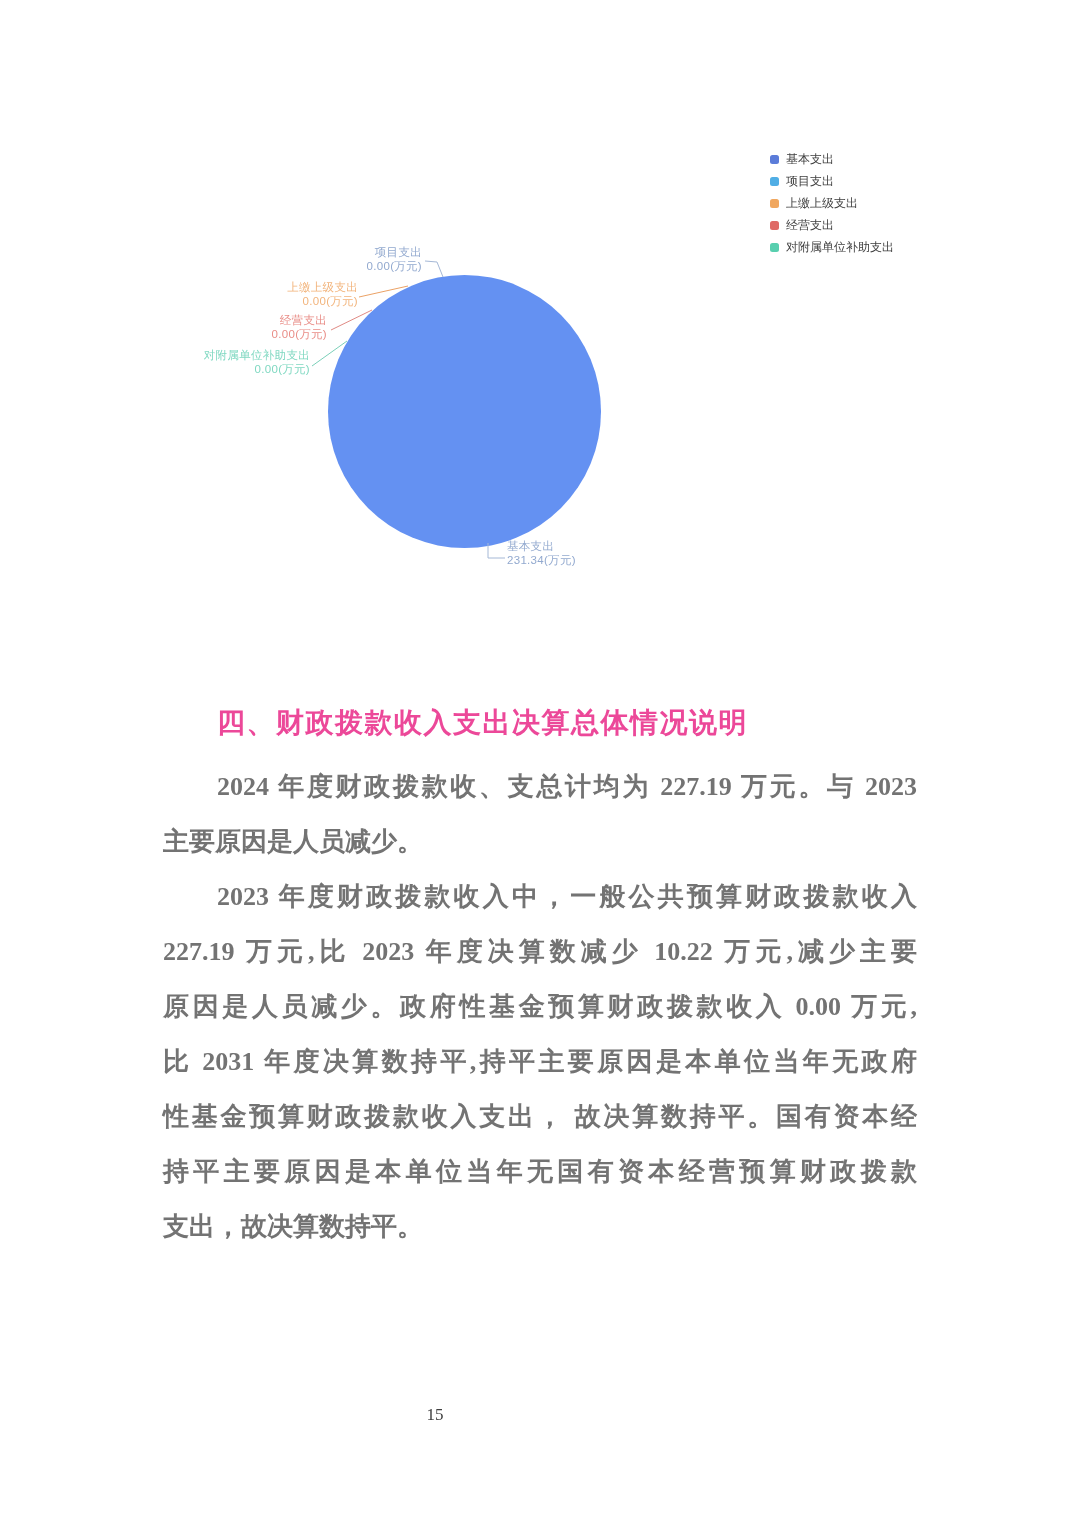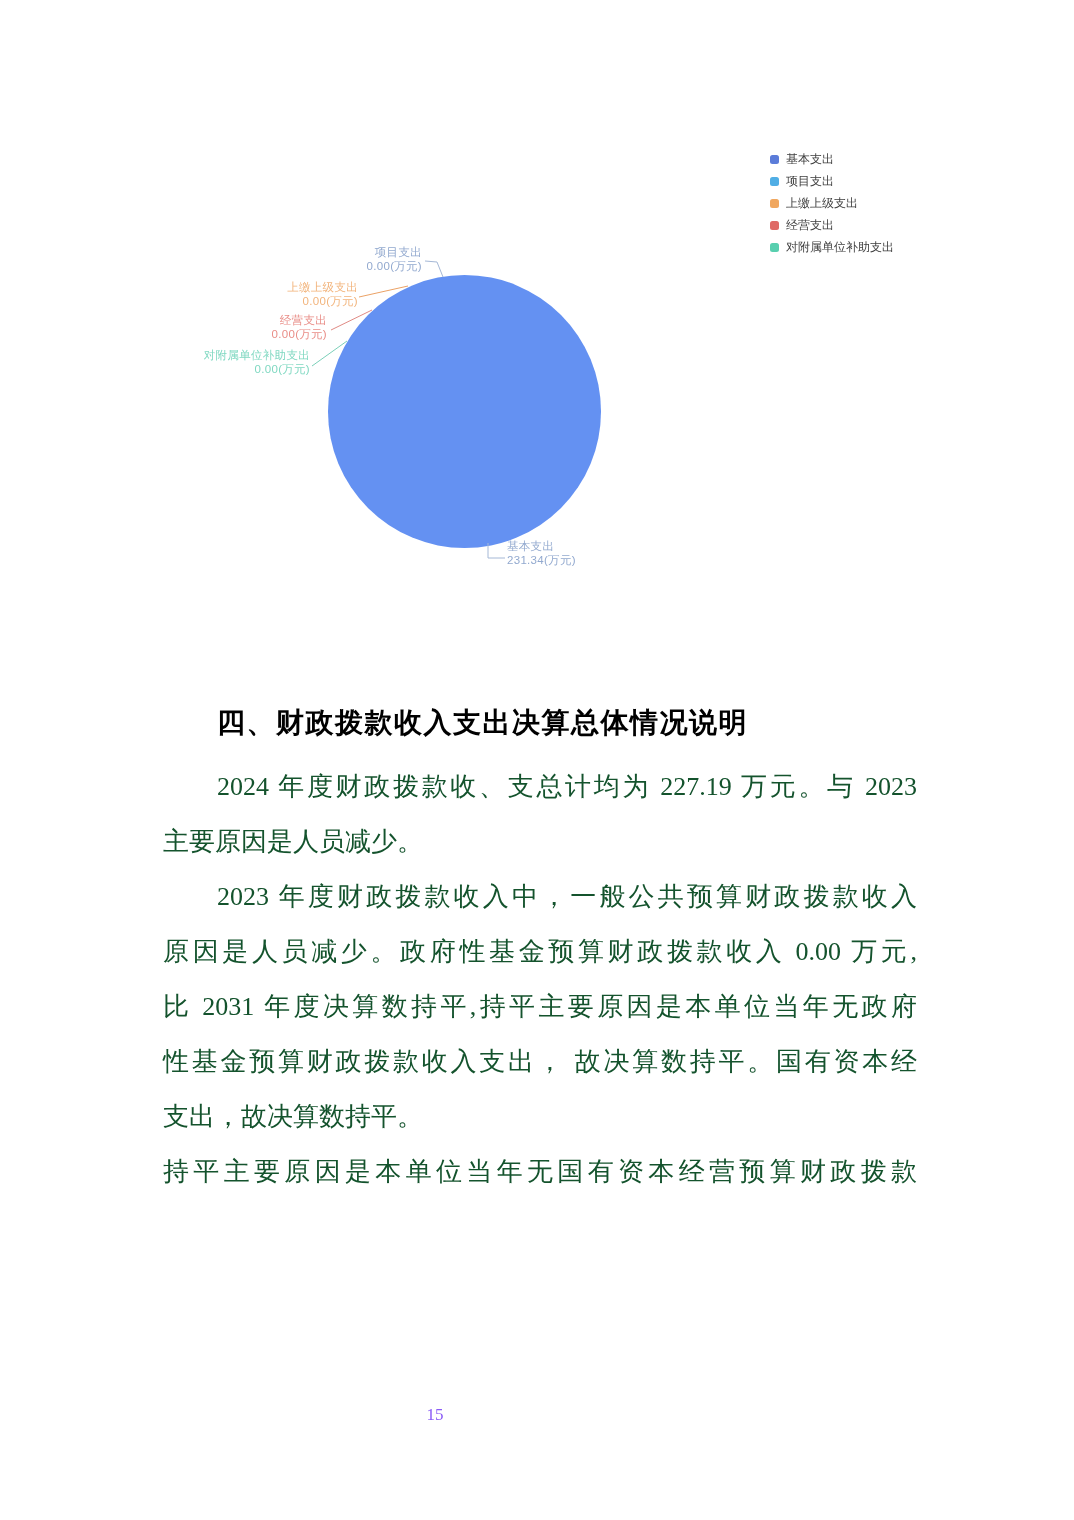--- a/index.html
+++ b/index.html
@@ -20,38 +20,38 @@
   }
   .callout.align-right{text-align:right;}
   .callout.align-left{text-align:left;}
   .legend{position:absolute;left:770px;top:153px;}
   .legend-item{display:flex;align-items:center;height:12px;margin-bottom:10px;}
   .legend-swatch{width:9px;height:9px;border-radius:2.5px;margin-right:7px;flex:none;}
   .legend-label{font-size:12px;color:#404040;white-space:nowrap;}
   
   .doc-heading{
     position:absolute;left:217px;top:702px;margin:0;
-    font-size:28px;line-height:42px;font-weight:700;color:#000000;
+    font-size:28px;line-height:42px;font-weight:700;color:#ec4899;
     letter-spacing:1.5px;white-space:nowrap;
     font-family:"Liberation Sans","DejaVu Sans",sans-serif;
   }
   .paragraphs{
     position:absolute;left:163px;top:759px;width:754px;
-    font-family:"Liberation Serif","DejaVu Serif",serif;color:#14532d;
+    font-family:"Liberation Serif","DejaVu Serif",serif;color:#737373;font-weight:bold;
   }
   .pline{
     box-sizing:border-box;width:754px;height:55px;line-height:55px;
     font-size:26px;word-break:keep-all;
     text-align:justify;text-align-last:justify;
   }
   .pline.first{padding-left:54px;}
   .pline.last{text-align:right;text-align-last:left;}
   .page-number{
     position:absolute;left:0;top:1405px;width:870px;text-align:center;
-    font-size:17px;color:#8b5cf6;
+    font-size:17px;color:#404040;
     font-family:"Liberation Serif","DejaVu Serif",serif;
   }
 </style>
 </head>
 <body>
 
 <div class="page">
 
   <div class="chart-area">
     <div class="pie" id="pie" style="background: rgb(100, 145, 242);"></div>
@@ -107,22 +107,23 @@
         </div>
       </div>
   </div>
 
   <h2 class="doc-heading">四、财政拨款收入支出决算总体情况说明</h2>
 
   <div class="paragraphs" id="paragraphs">
       <div class="pline first">2024 年度财政拨款收、支总计均为 227.19 万元。与 2023</div>
       <div class="pline last">主要原因是人员减少。</div>
       <div class="pline first">2023 年度财政拨款收入中，一般公共预算财政拨款收入</div>
+      <div class="pline">227.19 万元,比 2023 年度决算数减少 10.22 万元,减少主要</div>
       <div class="pline">原因是人员减少。政府性基金预算财政拨款收入 0.00 万元,</div>
       <div class="pline">比 2031 年度决算数持平,持平主要原因是本单位当年无政府</div>
       <div class="pline">性基金预算财政拨款收入支出， 故决算数持平。国有资本经</div>
+      <div class="pline">持平主要原因是本单位当年无国有资本经营预算财政拨款</div>
       <div class="pline last">支出，故决算数持平。</div>
-      <div class="pline">持平主要原因是本单位当年无国有资本经营预算财政拨款</div>
     </div>
 
   <div class="page-number">15</div>
 
 </div>
 
 </body></html>

